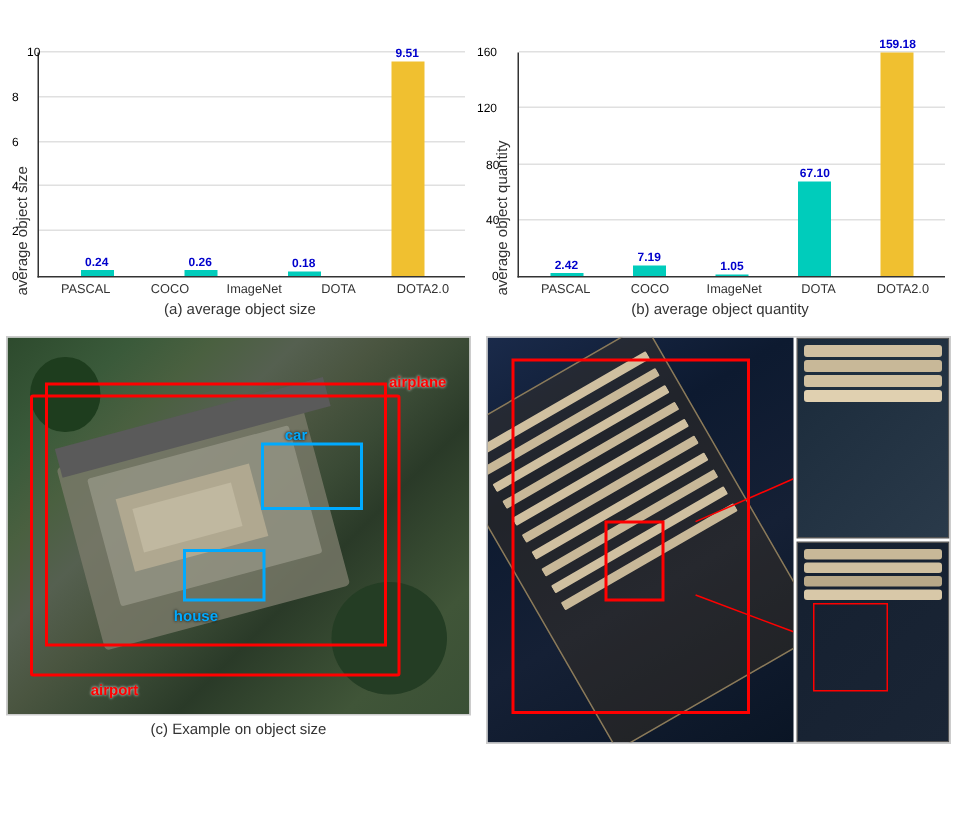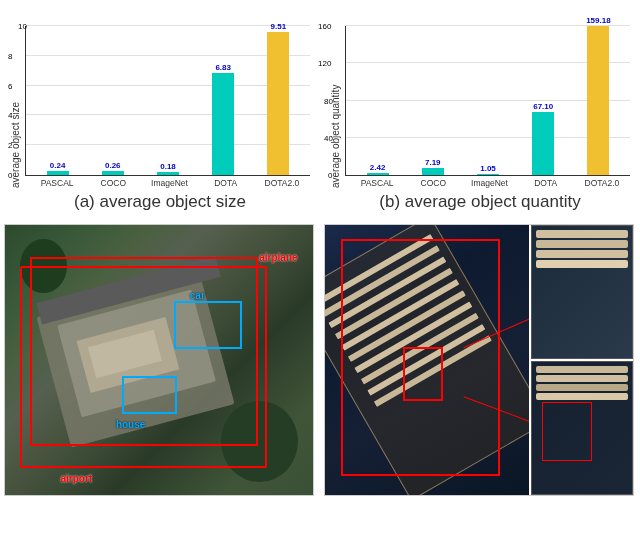--- a/index.html
+++ b/index.html
@@ -49,21 +49,21 @@
       font-size: 9px;
       color: #00f;
       font-weight: bold;
       margin-bottom: 1px;
       white-space: nowrap;
     }
     .bar-rect {
       width: 100%;
     }
     .caption {
-      font-size: 17px;
+      font-size: 10px;
       color: #333;
       text-align: center;
       margin-top: 4px;
       padding-bottom: 4px;
     }
 
     
     .image-cell {
       display: flex;
       flex-direction: column;
@@ -121,26 +121,20 @@
               </div>
             </div>
 
             <div class="bar-group">
               <div class="bar">
                 <div class="bar-value" style="color:#0000cc; font-size:8px;">0.18</div>
                 <div class="bar-rect" style="background:#00ccbb; height:2.7px;"></div>
               </div>
             </div>
 
-            <div class="bar-group">
-              <div class="bar">
-                <div class="bar-value" style="color:#0000cc; font-size:8px;">6.83</div>
-                <div class="bar-rect" style="background:#00ccbb; height:102.45px;"></div>
-              </div>
-            </div>
 
             <div class="bar-group">
               <div class="bar">
                 <div class="bar-value" style="color:#0000cc; font-size:8px;">9.51</div>
                 <div class="bar-rect" style="background:#f0c030; height:142.65px;"></div>
               </div>
             </div>
           </div>
         </div>
 
@@ -249,20 +243,21 @@
         <div style="position:absolute; top:24%; left:60%; color:#00aaff; font-size:10px; font-weight:bold; text-shadow:0 0 2px #000;">car</div>
 
         <div style="position:absolute; top:56%; left:38%; width:18%; height:14%; border:2px solid #00aaff;"></div>
         <div style="position:absolute; top:72%; left:36%; color:#00aaff; font-size:10px; font-weight:bold; text-shadow:0 0 2px #000;">house</div>
 
         <div style="position:absolute; top:15%; left:5%; width:80%; height:75%; border:2.5px solid red; border-radius:2px;"></div>
 
         <div style="position:absolute; bottom:4%; left:18%; color:red; font-size:10px; font-weight:bold; text-shadow:0 0 2px #fff;">airport</div>
       </div>
     </div>
+    <div class="caption">(c)  Example on object size</div>
   </div>
 
   <div class="image-cell">
     <div class="image-placeholder" style="display:flex; gap:2px;">
 
       <div style="flex:2; position:relative; background: linear-gradient(150deg, #1a2a4a 0%, #0d1a30 30%, #152035 60%, #0a1525 100%); overflow:hidden;">
 
         <div style="position:absolute; top:5%; left:8%; width:78%; height:88%; transform:rotate(-30deg); border:1px solid #8a7a5a; background:rgba(80,60,30,0.3);"></div>
 
         <div style="position:absolute; top:10%; left:15%; width:65%; height:75%; overflow:hidden; transform:rotate(-30deg);">

